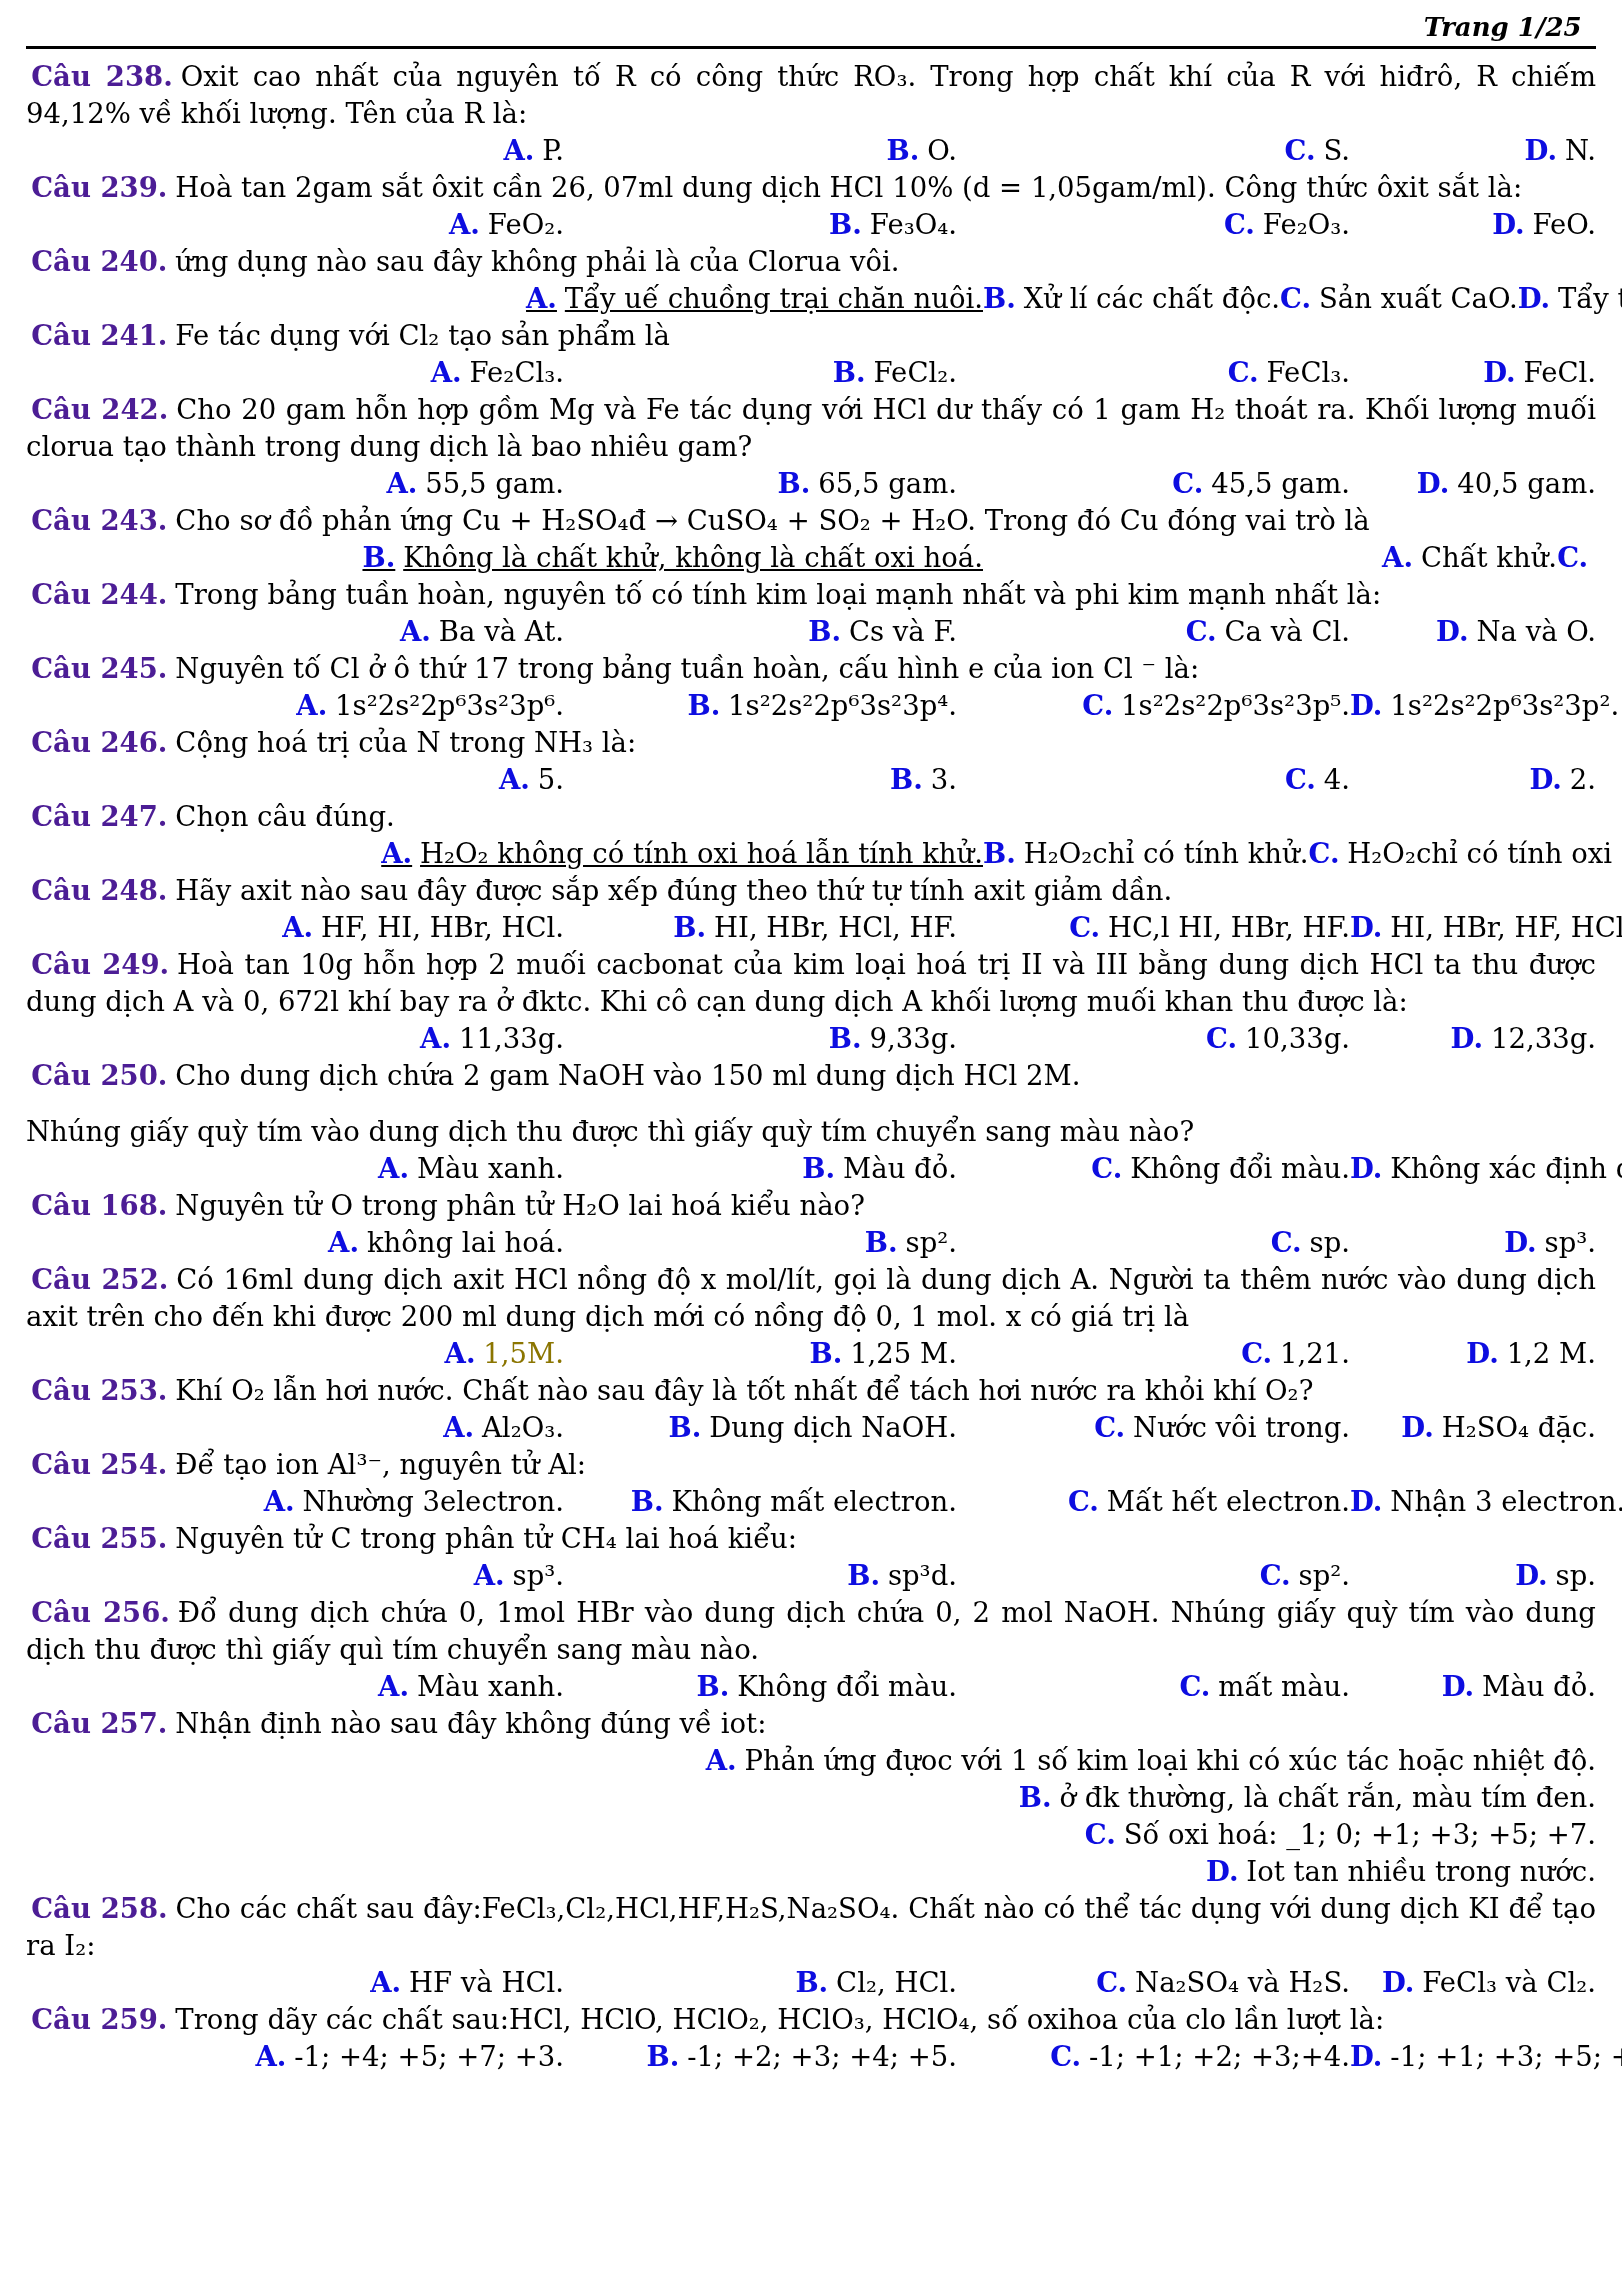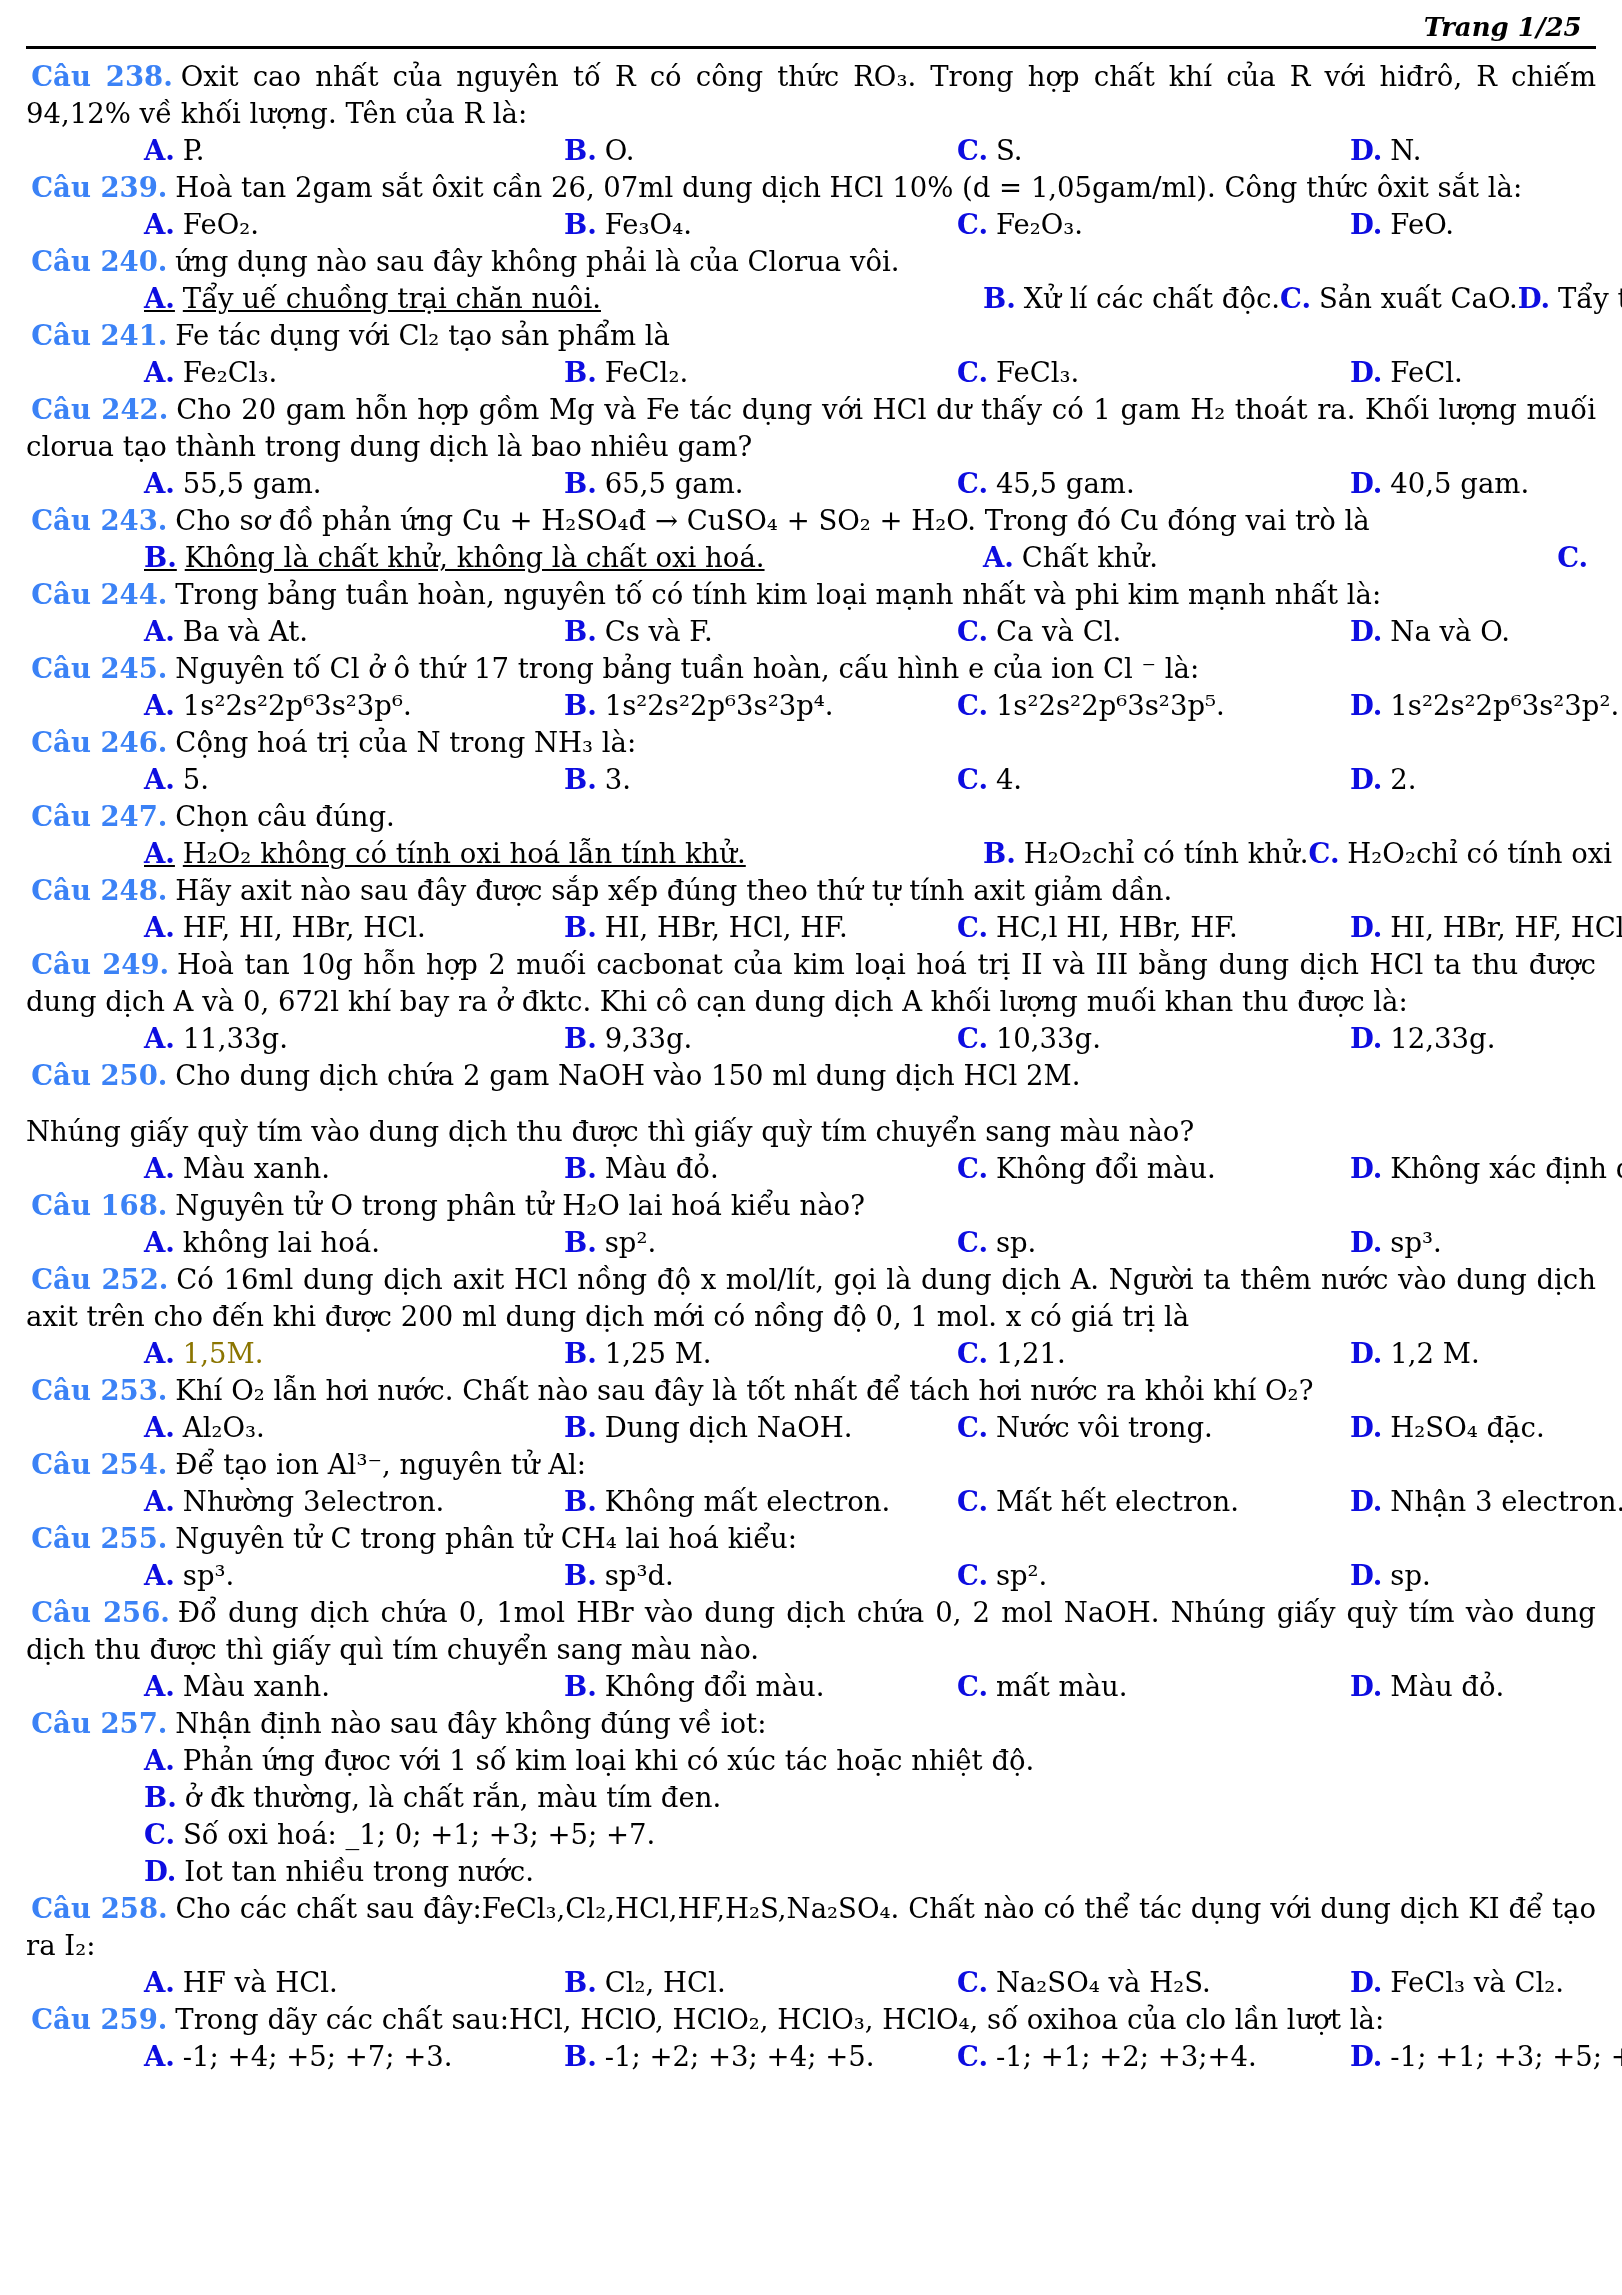--- a/index.html
+++ b/index.html
@@ -7,22 +7,22 @@
     width:1622px; min-height:2295px;
     font-family:"DejaVu Serif","Liberation Serif",serif;
     font-size:27.5px; color:#000;
   }
   .page { box-sizing:border-box; padding:9.2px 26px 0 26px; }
   .header { text-align:right; padding-right:14.4px; line-height:1.25; }
   .header-text { font-weight:bold; font-style:italic; font-size:26px; }
   .rule { border-top:3.9px solid #000; margin-top:2.6px; margin-bottom:9.2px; }
   .q .stem { margin:0; line-height:37px; text-indent:5.2px; text-align:justify; }
   .q .stem.cont { text-indent:0;margin-top:19px; }
-  .qlabel { color:#3b82f6; font-weight:bold; margin-right:7.9px; }
-  .opts { padding-left:118px; display:flex; line-height:37px; }
+  .qlabel { color:#4c1d95; font-weight:bold; margin-right:7.9px; }
+  .opts { padding-left:118px; display:flex; line-height:37px;text-align:right; }
   .opts .opt { flex:0 0 auto; white-space:nowrap; overflow:visible; }
   .cols4 .opt:nth-child(1){ width:420px; }
   .cols4 .opt:nth-child(2){ width:393px; }
   .cols4 .opt:nth-child(3){ width:393px; }
   .cols4 .opt:nth-child(4){ flex:1 1 auto; }
   .cols2 .opt:nth-child(1){ width:839px;text-decoration:underline; }
   .cols2 .opt:nth-child(2){ flex:1 1 auto; }
   .rows { display:block; }
   .rows .opt { display:block; }
   .olabel { color:#0D0DE0; font-weight:bold; margin-right:7.9px; }

